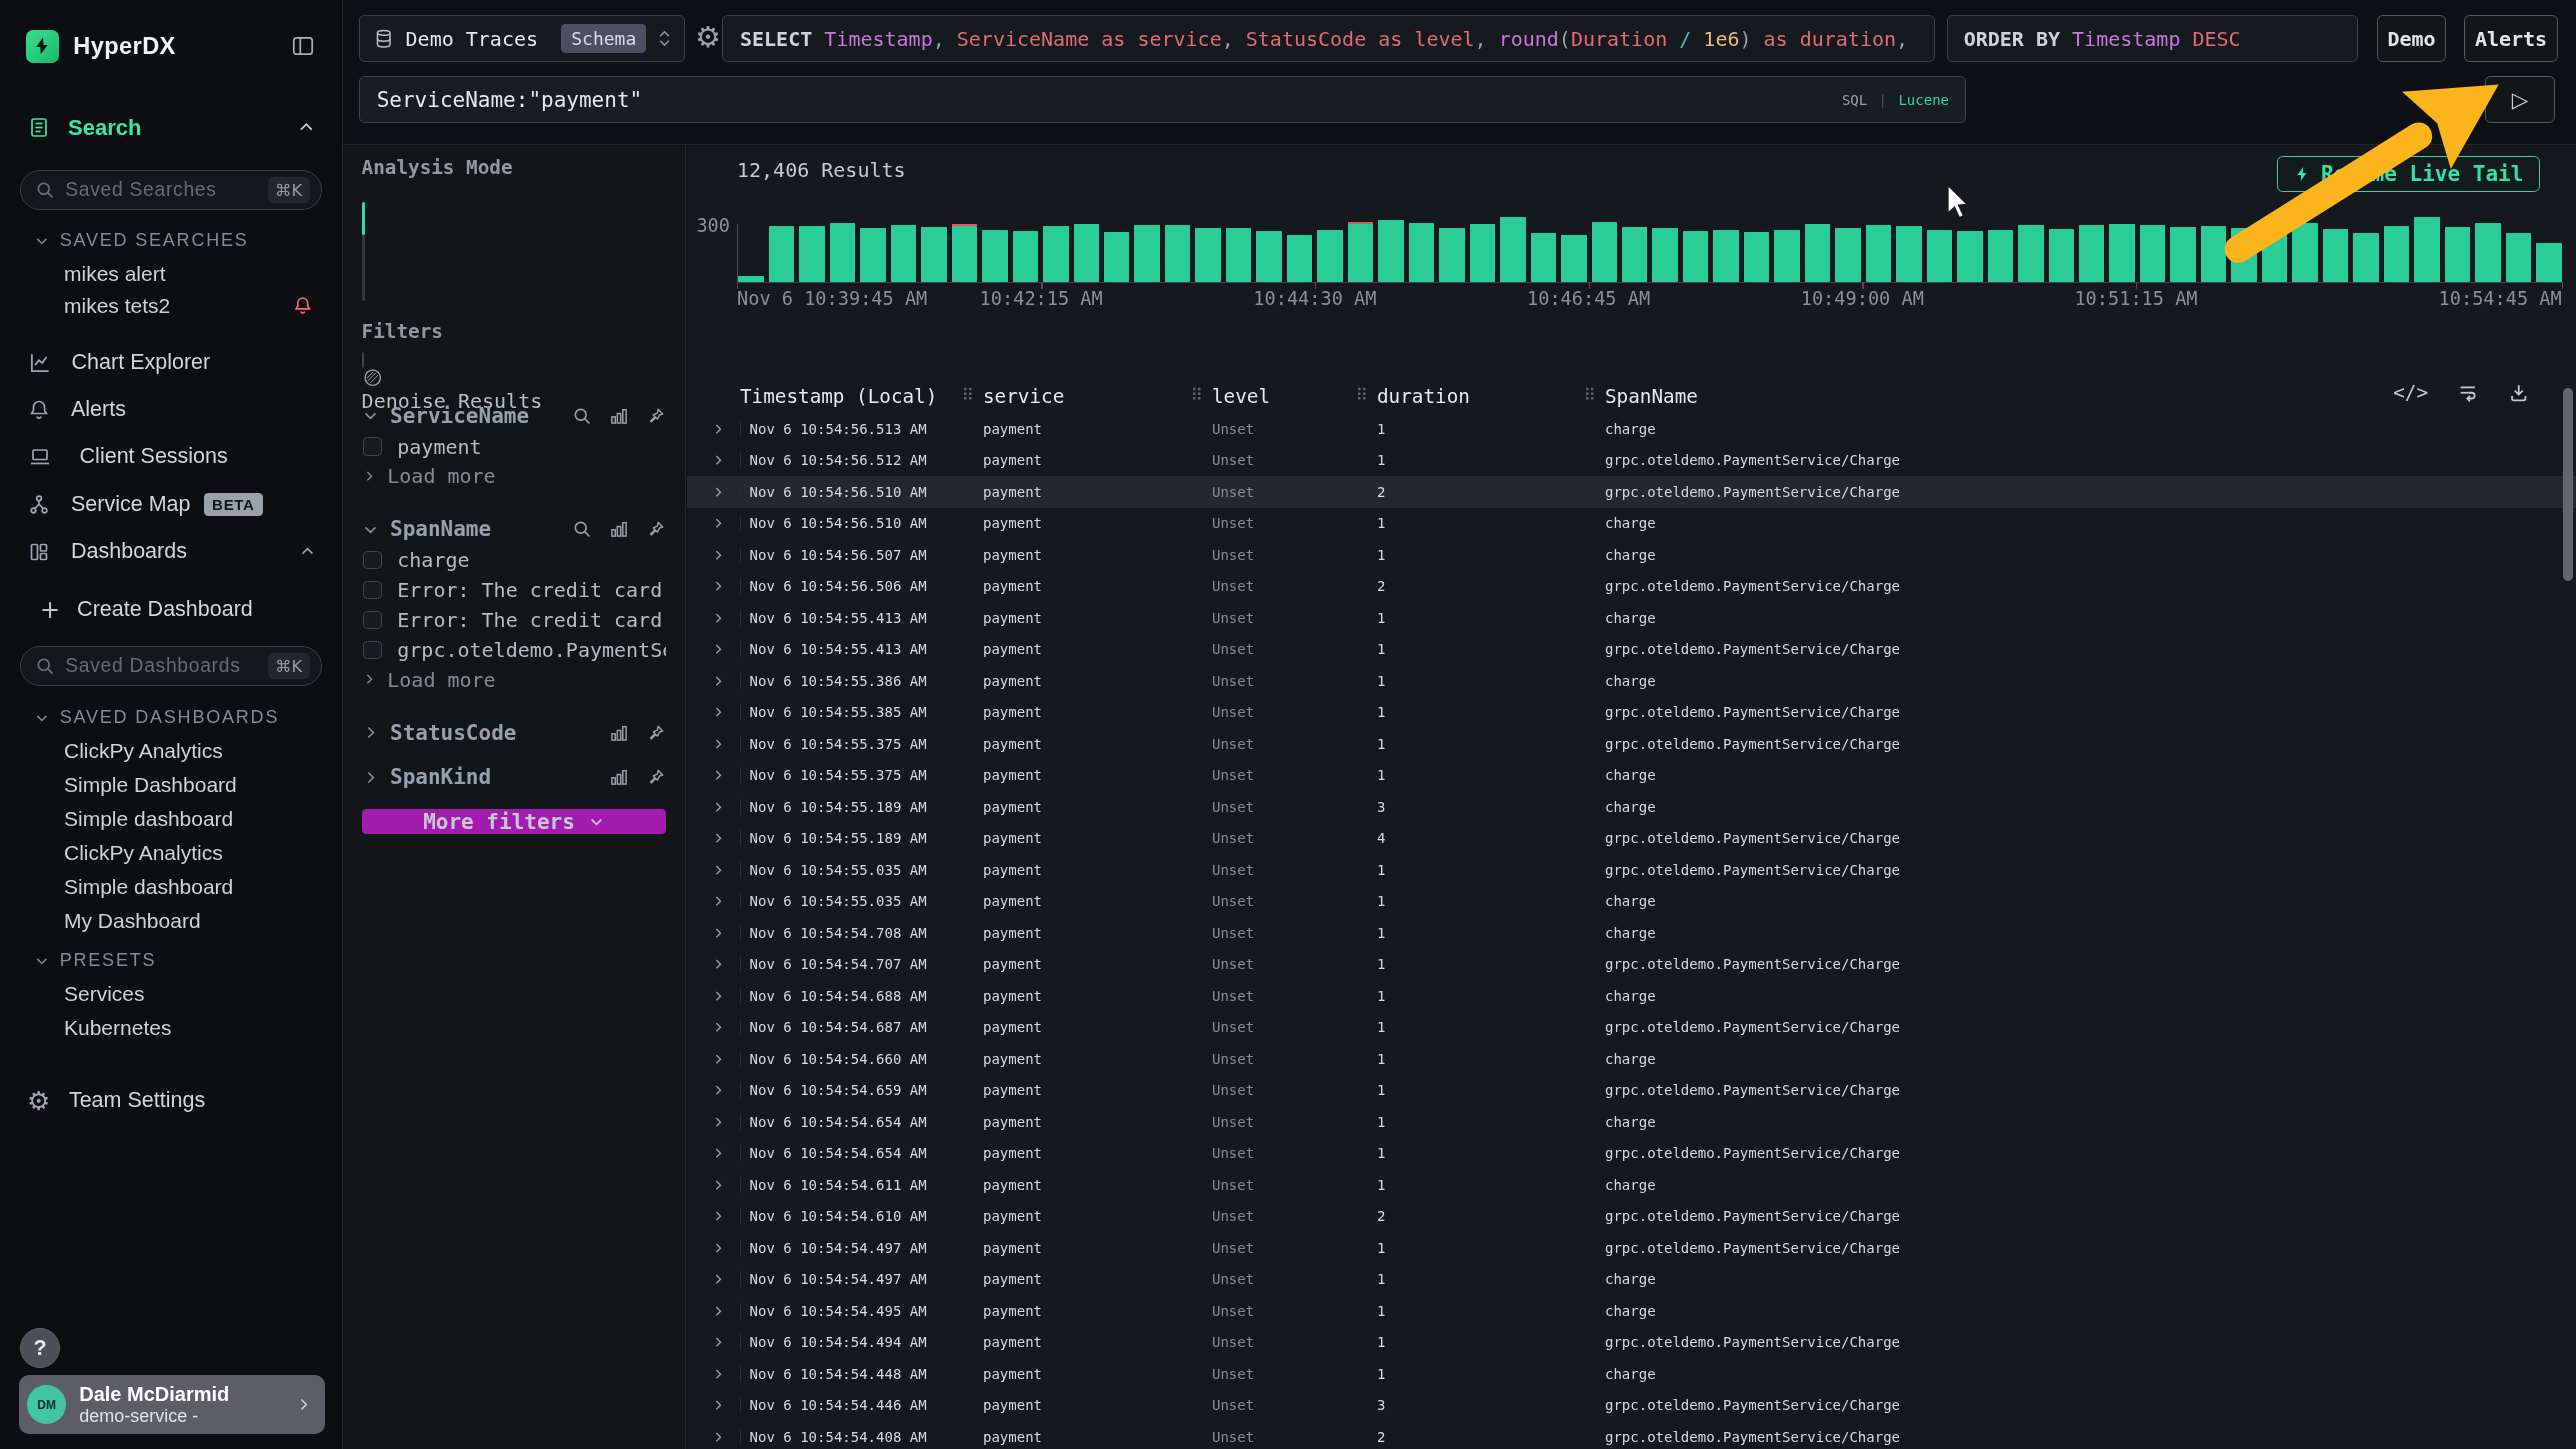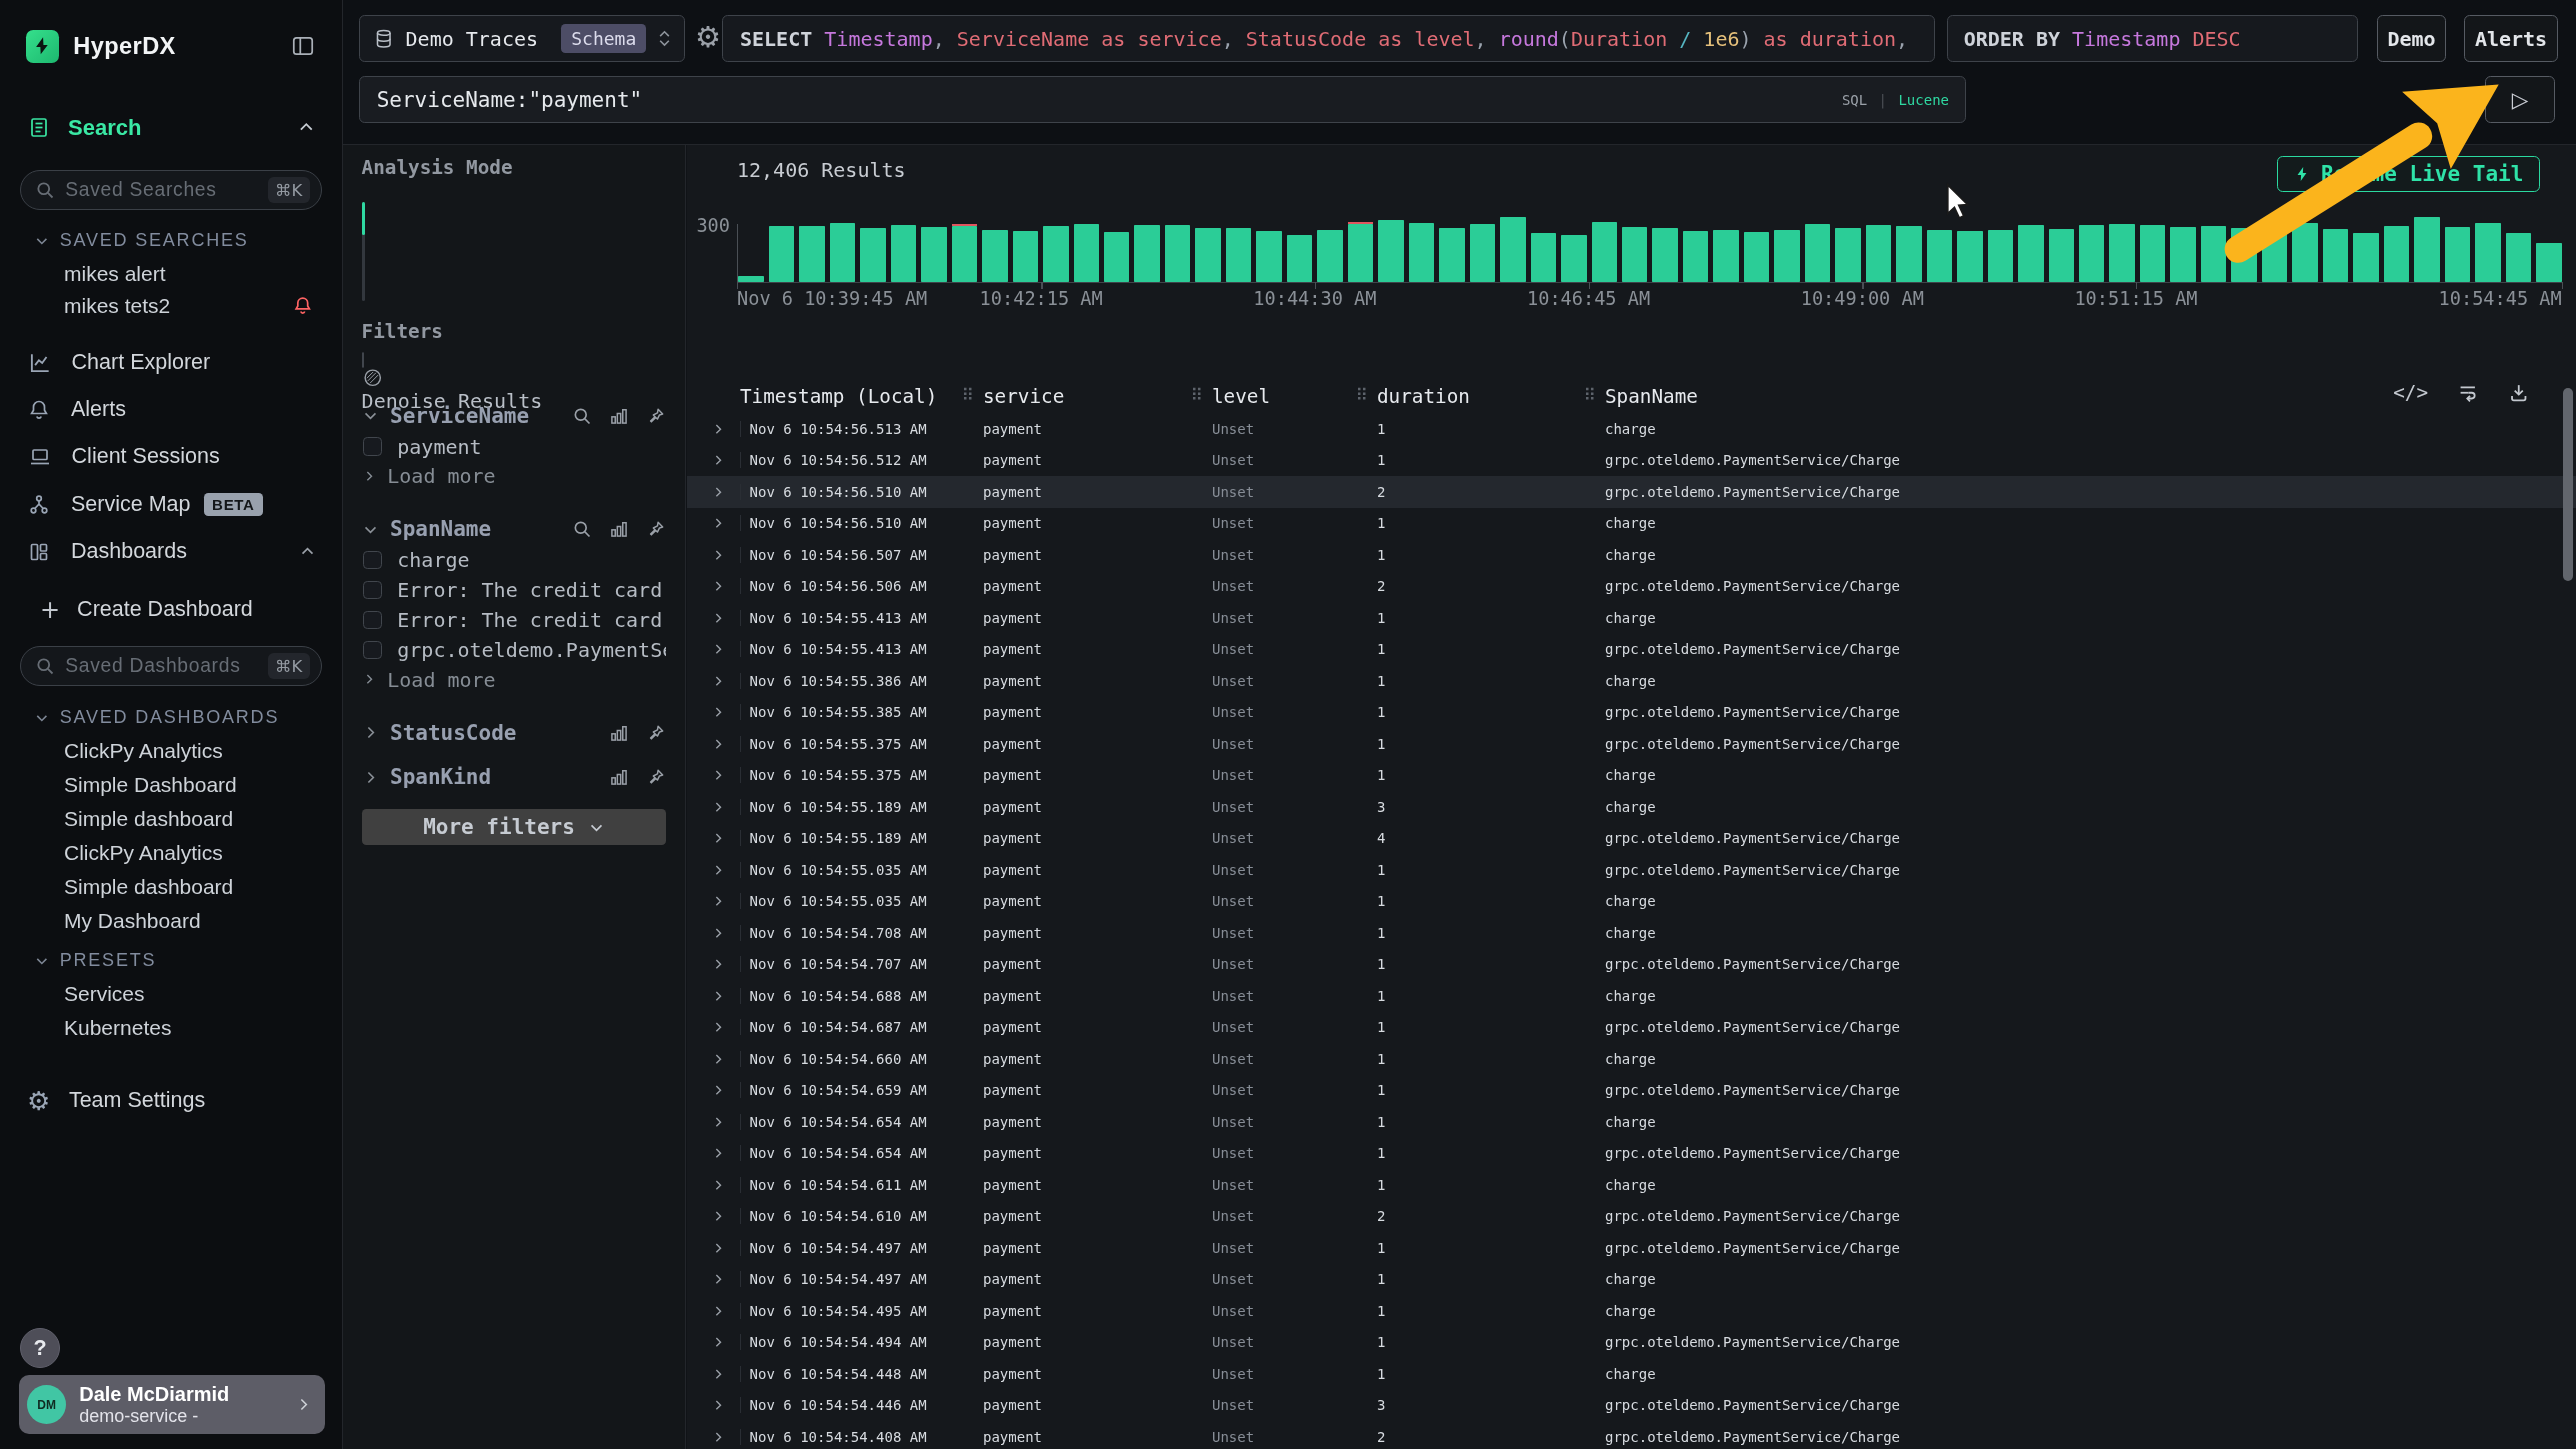--- a/index.html
+++ b/index.html
@@ -44,21 +44,21 @@
   .mode-item.active { color:#e9ecef; }
   #mode-track { position:absolute; left:18.6px; top:57px; width:3.6px; height:99px; background:#33383e; border-radius:2.1px; }
   #mode-active { position:absolute; left:18.6px; top:57px; width:3.6px; height:33px; background:#2fd9a2; border-radius:2.1px; }
   .facet { padding:0 18.6px; }
   .facet-hdr { height:31.5px; display:flex; align-items:center; gap:11.4px; }
   .facet-name { font-size:21px; font-weight:bold; color:#98a0b0; flex:1; }
   .facet-icons { display:flex; gap:17px; align-items:center; }
   .chk { width:18.6px; height:18.6px; border:1.4px solid #41464d; border-radius:4.3px; background:#171a1f; flex:none; }
   .facet-opt { height:30px; display:flex; align-items:center; gap:15.7px; padding-left:1.4px; font-size:20px; color:#b6bcc4; white-space:nowrap; overflow:hidden; }
   .load-more { height:29px; display:flex; align-items:center; gap:11.4px; font-size:20px; color:#868d95; cursor:pointer; }
-  #more-filters { position:absolute; left:18.6px; right:18.6px; top:664px; height:36px; background:#404040; border-radius:4.3px; border:none; color:#c6cbd2; font-family:"DejaVu Sans Mono",monospace; font-weight:bold; font-size:21px; display:flex; align-items:center; justify-content:center; gap:13px; cursor:pointer; }
+  #more-filters { position:absolute; left:18.6px; right:18.6px; top:664px; height:25px; background:#a21caf; border-radius:4.3px; border:none; color:#c6cbd2; font-family:"DejaVu Sans Mono",monospace; font-weight:bold; font-size:21px; display:flex; align-items:center; justify-content:center; gap:13px; cursor:pointer; }
 
   
   #results-count { position:absolute; left:50px; top:13px; font-size:20px; color:#c8ccd2; }
   #live-tail { position:absolute; right:36px; top:11.4px; height:36px; padding:0 15.7px; border:1.4px solid #2bd9a0; border-radius:5.7px; background:rgba(18,34,29,.35); color:#2fe3a8; font-family:"DejaVu Sans Mono",monospace; font-weight:bold; font-size:21px; display:flex; align-items:center; gap:10px; cursor:pointer; }
   #chart { position:absolute; left:50px; right:14.3px; top:69px; height:69px; }
   #bars { position:absolute; left:1.4px; right:0; bottom:1.4px; top:0; display:flex; align-items:flex-end; gap:5px; }
   #bars .bar { flex:1; background:#2bcd97; border-radius:0.7px; position:relative; }
   #bars .bar .err { position:absolute; left:0; right:0; bottom:100%; background:#e0565f; }
   #baseline { position:absolute; left:0; right:0; bottom:0; height:1.4px; background:#3f444a; }
   #yaxis { position:absolute; left:0; top:10px; bottom:0; width:1.4px; background:#4a4f55; }
@@ -155,21 +155,21 @@
       </svg>
     <span class="side-item-label" style="margin-left:18.6px;">Chart Explorer</span>
   </div>
   <div class="abs row" style="left:27px; top:393px; right:26px; height:33px;">
     <svg class="ic" width="24" height="24" viewBox="0 0 24 24" fill="none" stroke="#9aa5b5" stroke-width="1.7">
         <path d="M12 3.5a5.5 5.5 0 0 0-5.5 5.5v3.2L4.6 15.5h14.8l-1.9-3.3V9A5.5 5.5 0 0 0 12 3.5z"></path>
         <path d="M9.8 18.5a2.3 2.3 0 0 0 4.4 0"></path>
       </svg>
     <span class="side-item-label" style="margin-left:20px;">Alerts</span>
   </div>
-  <div class="abs row" style="left:27px; top:440px; right:22px; height:33px;">
+  <div class="abs row" style="left:27px; top:440px; right:22px; height:33px;gap:8px;">
     <svg class="ic" width="26" height="24" viewBox="0 0 24 24" fill="none" stroke="#9aa5b5" stroke-width="1.7">
         <rect x="5" y="5" width="14" height="9.5" rx="1"></rect>
         <path d="M3 18.5h18"></path>
       </svg>
     <span class="side-item-label" style="margin-left:18.6px;">Client Sessions</span>
   </div>
   <div class="abs row" style="left:27px; top:488px; right:26px; height:33px;">
     <svg class="ic" width="24" height="24" viewBox="0 0 24 24" fill="none" stroke="#9aa5b5" stroke-width="1.7">
         <circle cx="12" cy="5.5" r="2.3"></circle>
         <circle cx="6.5" cy="17.5" r="2.3"></circle>

